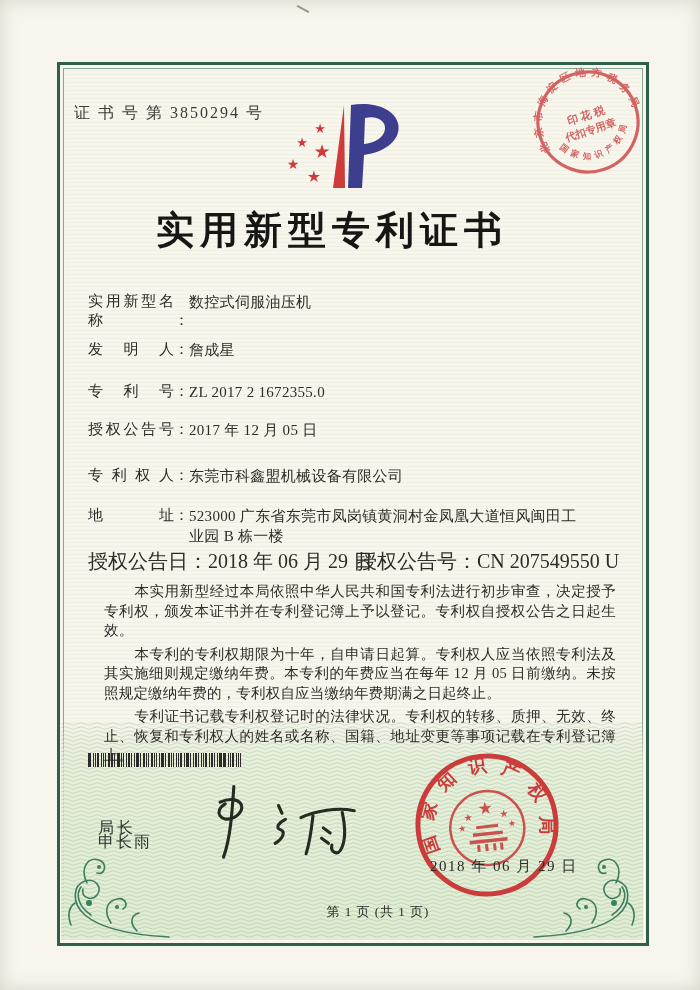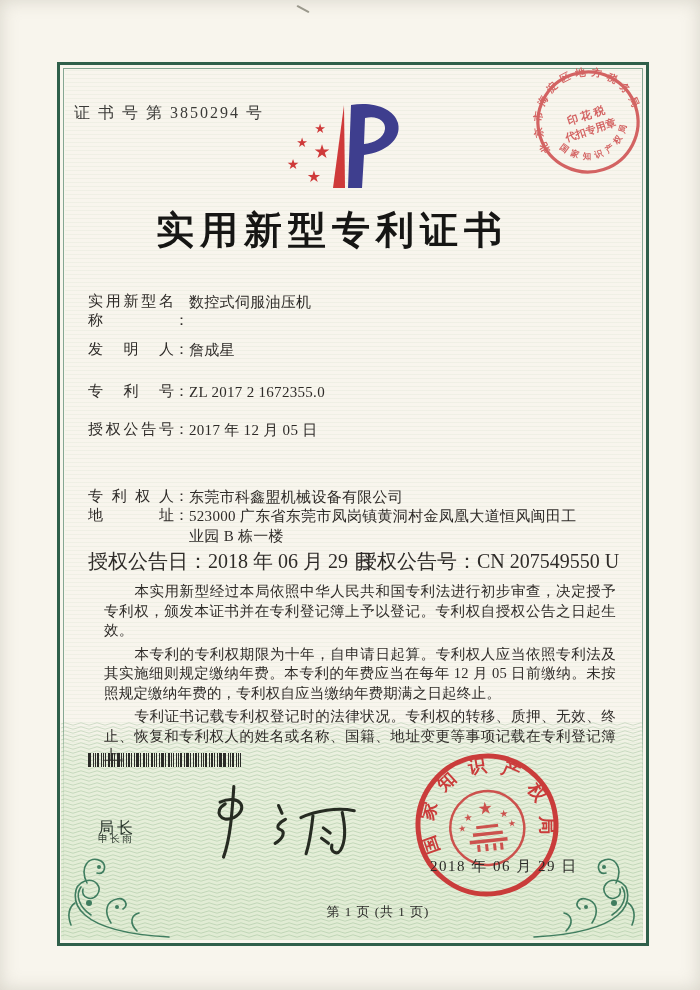--- a/index.html
+++ b/index.html
@@ -16,29 +16,29 @@
   .band svg{position:absolute;inset:0;}
   .cert-no{position:absolute;left:74px;top:103px;font-size:16px;letter-spacing:2px;color:#3b3b38;}
   .logo{position:absolute;left:272px;top:99px;width:155px;height:97px;}
   .title{position:absolute;left:0;top:205px;width:664px;text-align:center;font-size:38px;
          font-weight:700;letter-spacing:6px;color:#161614;}
   .f-row{position:absolute;left:88px;font-size:15px;color:#2e2b28;}
   .f-label{display:inline-block;width:86px;text-align:justify;text-align-last:justify;
            text-justify:inter-character;}
   .f-colon{display:inline-block;}
   .f-value{display:inline-block;max-width:392px;vertical-align:top;letter-spacing:0.3px;line-height:20px;}
-  #fr0{top:292px}#fr1{top:340px}#fr2{top:382px}#fr3{top:420px}#fr4{top:487px}#fr5{top:506px}
+  #fr0{top:292px}#fr1{top:340px}#fr2{top:382px}#fr3{top:420px}#fr4{top:466px}#fr5{top:506px}
   .grant{position:absolute;top:548px;left:88px;font-size:20px;color:#2e2b28;width:540px;}
   .grant .right{position:absolute;left:269px;top:0;}
   .paras{position:absolute;left:88px;top:582px;width:528px;font-size:14.5px;line-height:19.5px;
          color:#2f2c29;text-align:justify;letter-spacing:0.2px;}
   .paras p{margin:0 0 4px 16px;text-indent:2.1em;}
   .barcode{position:absolute;left:88px;top:753px;width:156px;height:14px;}
   .director-title{position:absolute;left:98px;top:806px;font-size:16px;color:#27332a;letter-spacing:3px;margin-top:12px;}
-  .director-name{position:absolute;left:98px;top:832px;font-size:10px;color:#27332a;letter-spacing:2px;}
+  .director-name{position:absolute;left:98px;top:832px;font-size:16px;color:#27332a;letter-spacing:2px;}
   .signature{position:absolute;left:196px;top:778px;width:172px;height:86px;z-index:5;}
   .office-seal{position:absolute;left:402px;top:740px;width:170px;height:170px;z-index:4;
                transform:rotate(-6deg);opacity:0.93;}
   .seal-date{position:absolute;left:430px;top:857px;font-size:15px;letter-spacing:1.5px;
              color:#2b2b28;z-index:6;}
   .tax-seal{position:absolute;left:528px;top:62px;width:120px;height:120px;z-index:6;
             transform:rotate(-18deg);opacity:0.88;}
   .footer{position:absolute;left:88px;top:903px;width:580px;text-align:center;font-size:13px;
           color:#2c2c2a;letter-spacing:1px;}
   .ornament{position:absolute;width:112px;height:96px;z-index:3;}

